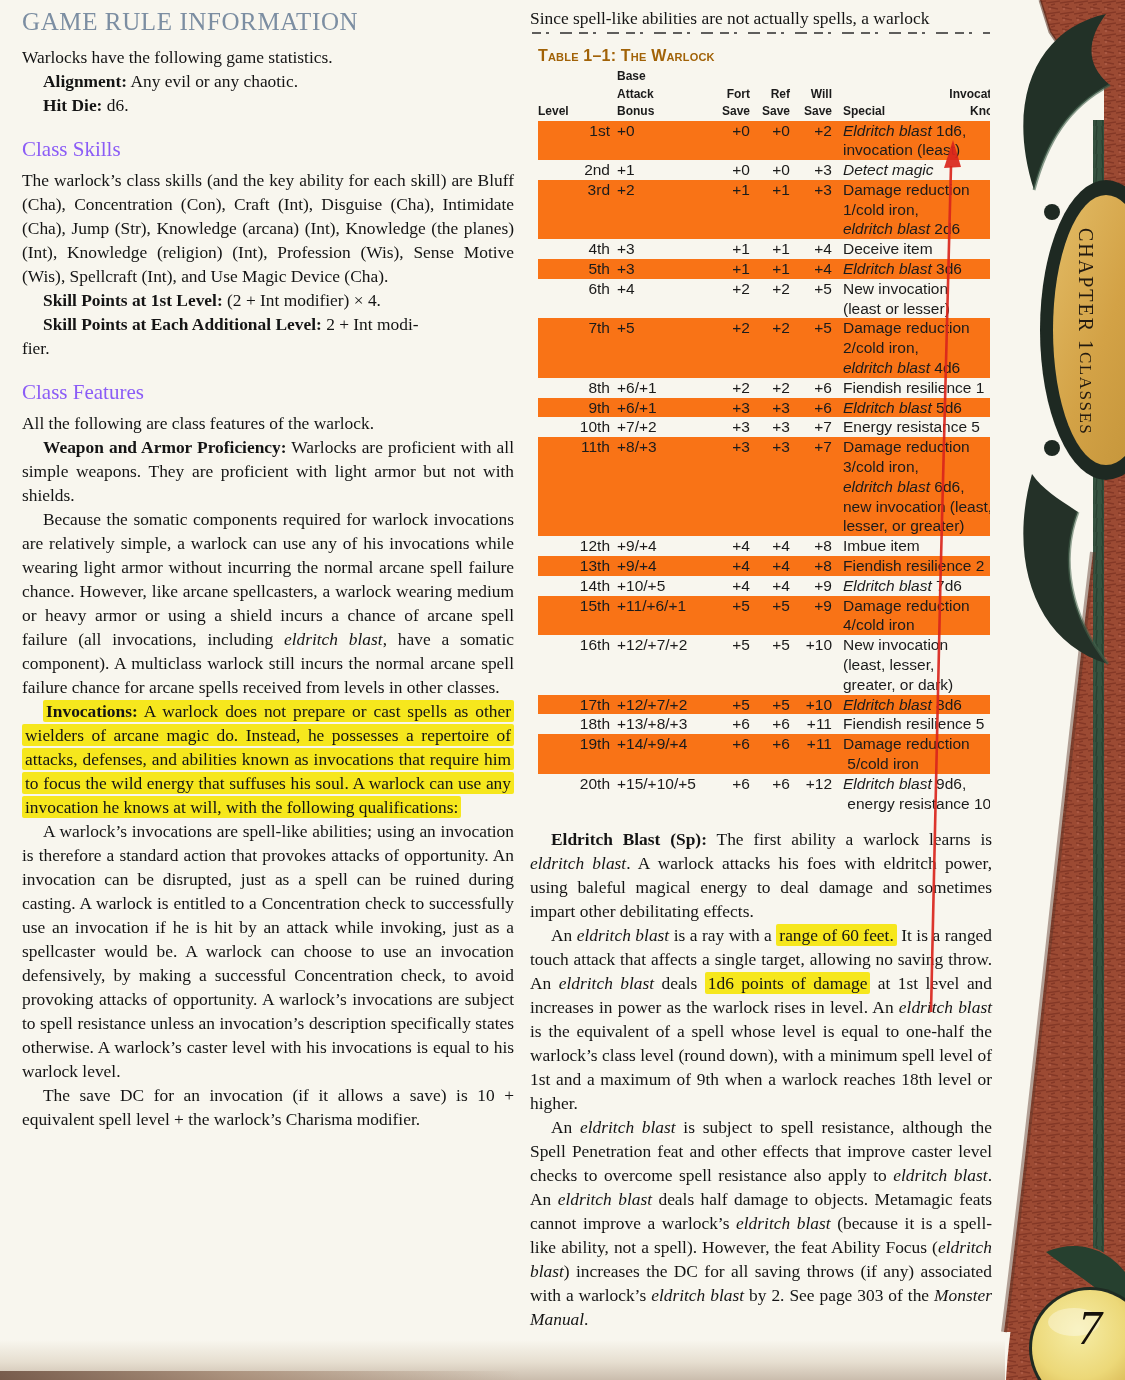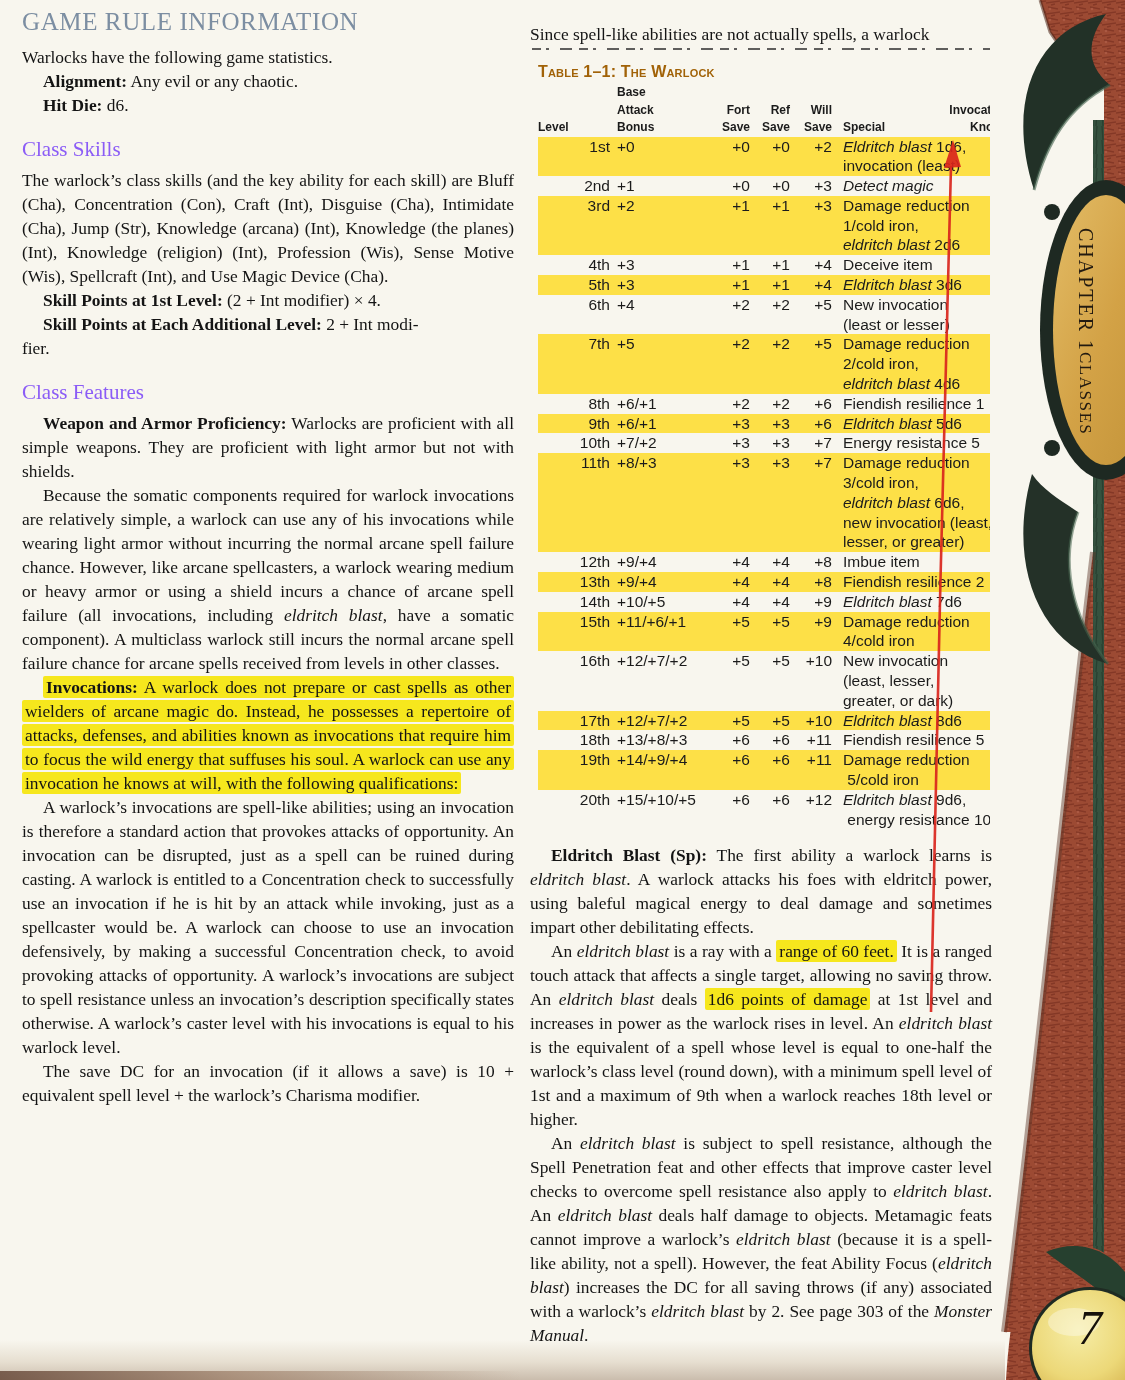--- a/index.html
+++ b/index.html
@@ -3,21 +3,21 @@
 <meta charset="utf-8">
 <style>
   html,body{margin:0;padding:0;}
   body{
     width:1125px;height:1380px;position:relative;overflow:hidden;
     background:#f8f6ee;
     font-family:"Liberation Serif",serif;
   }
   
   .col-left{position:absolute;left:22px;top:8px;width:492px;z-index:10;}
-  .col-right{position:absolute;left:530px;top:22px;width:462px;z-index:10;}
+  .col-right{position:absolute;left:530px;top:6px;width:462px;z-index:10;}
   h1.gr-title{
     font-size:25px;line-height:1.1;font-weight:normal;color:#7c8ea2;
     letter-spacing:.6px;margin:0 0 9px 0;
   }
   h2.subhead{
     font-size:21px;line-height:1.1;font-weight:normal;color:#8b5cf6;
     margin:21px 0 7px 0;
   }
   p.para{
     margin:0;font-size:17.4px;line-height:24px;text-align:justify;color:#141414;
@@ -49,21 +49,21 @@
   .hline{display:grid;grid-template-columns:72px 96px 44px 40px 42px 1fr;line-height:17.5px;position:relative;}
   .hc{white-space:nowrap;}
   .h-right{text-align:right;}
   .h-lvl{text-align:left;}
   .h-bab{padding-left:7px;}
   .h-sp{padding-left:11px;}
   .h-clip{position:absolute;white-space:nowrap;}
   .h-inv{right:-26px;}
   .h-kno{right:-20px;}
   .trow{position:relative;}
-  .trow.shaded{background:#fde047;}
+  .trow.shaded{background:#f97316;}
   .tgrid{display:grid;grid-template-columns:72px 96px 44px 40px 42px 1fr;
     font-size:15.5px;line-height:19.8px;}
   .c-lvl{text-align:right;white-space:nowrap;}
   .c-bab{padding-left:7px;white-space:nowrap;}
   .c-f,.c-r,.c-w{text-align:right;white-space:nowrap;}
   .c-sp{padding-left:11px;white-space:nowrap;}
   .right-paras{margin-top:14px;}
   
   .decor-svg{position:absolute;left:990px;top:0;width:135px;height:1380px;z-index:5;}
   .tab-text{
@@ -101,20 +101,21 @@
     </div>
   <div id="left-sections">
       <h2 class="subhead">Class Skills</h2>
       <div>
         <p class="para">The warlock’s class skills (and the key ability for each skill) are Bluff (Cha), Concentration (Con), Craft (Int), Disguise (Cha), Intimidate (Cha), Jump (Str), Knowledge (arcana) (Int), Knowledge (the planes) (Int), Knowledge (religion) (Int), Profession (Wis), Sense Motive (Wis), Spellcraft (Int), and Use Magic Device (Cha).</p>
         <p class="para ind"><b>Skill Points at 1st Level:</b> (2 + Int modifier) × 4.</p>
         <p class="para ind"><b>Skill Points at Each Additional Level:</b> 2 + Int modi-<br>fier.</p>
       </div>
       <h2 class="subhead">Class Features</h2>
       <div>
+        <p class="para">All the following are class features of the warlock.</p>
         <p class="para ind"><b>Weapon and Armor Proficiency:</b> Warlocks are proficient with all simple weapons. They are proficient with light armor but not with shields.</p>
         <p class="para ind">Because the somatic components required for warlock invocations are relatively simple, a warlock can use any of his invocations while wearing light armor without incurring the normal arcane spell failure chance. However, like arcane spellcasters, a warlock wearing medium or heavy armor or using a shield incurs a chance of arcane spell failure (all invocations, including <i>eldritch blast</i>, have a somatic component). A multiclass warlock still incurs the normal arcane spell failure chance for arcane spells received from levels in other classes.</p>
         <p class="para ind"><mark><b>Invocations:</b> A warlock does not prepare or cast spells as other wielders of arcane magic do. Instead, he possesses a repertoire of attacks, defenses, and abilities known as invocations that require him to focus the wild energy that suffuses his soul. A warlock can use any invocation he knows at will, with the following qualifications:</mark></p>
         <p class="para ind">A warlock’s invocations are spell-like abilities; using an invocation is therefore a standard action that provokes attacks of opportunity. An invocation can be disrupted, just as a spell can be ruined during casting. A warlock is entitled to a Concentration check to successfully use an invocation if he is hit by an attack while invoking, just as a spellcaster would be. A warlock can choose to use an invocation defensively, by making a successful Concentration check, to avoid provoking attacks of opportunity. A warlock’s invocations are subject to spell resistance unless an invocation’s description specifically states otherwise. A warlock’s caster level with his invocations is equal to his warlock level.</p>
         <p class="para ind">The save DC for an invocation (if it allows a save) is 10 + equivalent spell level + the warlock’s Charisma modifier.</p>
       </div>
     </div>
 </div>
 
 <div class="col-right">

